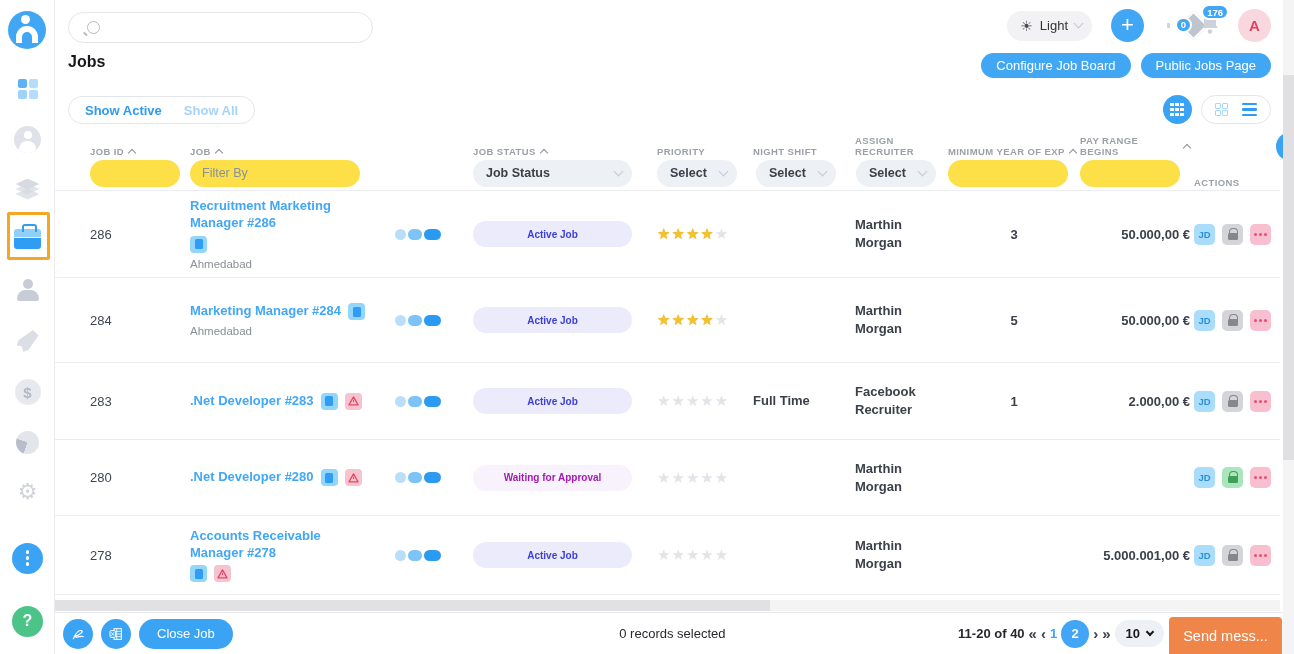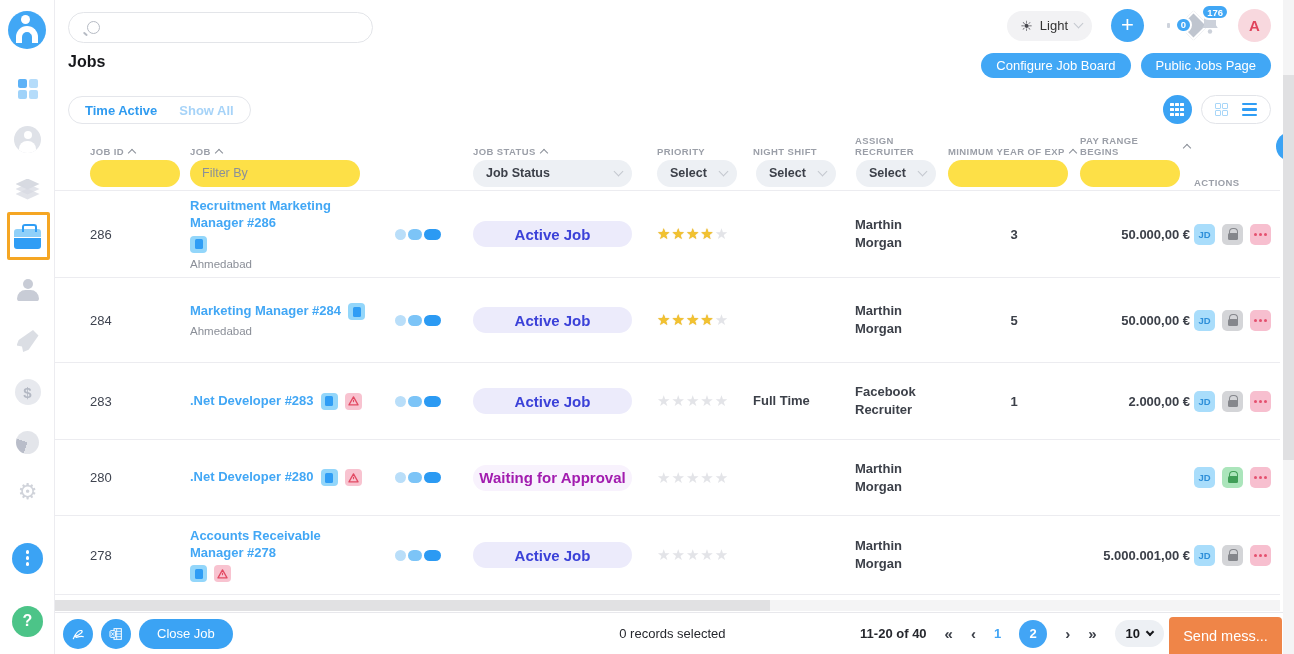--- a/index.html
+++ b/index.html
@@ -102,21 +102,21 @@
   .mini-icons { display:flex; gap:7px; margin-top:4px; }
   .doc-ico { width:17px; height:17px; border-radius:4px; background:#93d6fa; display:flex; align-items:center; justify-content:center; cursor:pointer; }
   .doc-ico i { width:8px; height:10px; background:#2f9df5; border-radius:1.5px; display:block; }
   .warn-ico { width:17px; height:17px; border-radius:4px; background:#f8c3d0; display:flex; align-items:center; justify-content:center; cursor:pointer; }
   .location { font-size:11.5px; color:#8b8f98; margin-top:5px; }
   .pipe-dots { display:flex; align-items:center; gap:2px; }
   .pipe-dots i { height:11px; border-radius:5.5px; }
   .pipe-dots i:nth-child(1){ width:11px; background:#b9def9; }
   .pipe-dots i:nth-child(2){ width:14px; background:#7cc4f7; }
   .pipe-dots i:nth-child(3){ width:17px; background:#2b9af3; }
-  .status-badge { width:159px; height:26px; border-radius:13px; display:flex; align-items:center; justify-content:center; font-size:15px; font-weight:bold; }
+  .status-badge { width:159px; height:26px; border-radius:13px; display:flex; align-items:center; justify-content:center; font-size:10px; font-weight:bold; }
   .status-active { background:#ecebfb; color:#3b41d8; }
   .status-waiting { background:#f8f2fd; color:#a21caf; }
   .stars { letter-spacing:1px; white-space:nowrap; }
   .star { font-size:15px; }
   .star.filled { color:#f2c230; text-shadow:0 0 1px #d89c12; }
   .star.empty { color:#e3e4e8; }
   .cell-txt { font-size:13px; font-weight:bold; color:#3c4049; line-height:1.35; }
   .cell-exp { font-size:13px; font-weight:bold; color:#3c4049; text-align:center; }
   .cell-pay { font-size:13px; font-weight:bold; color:#3c4049; text-align:right; }
   .row-actions { display:flex; gap:7px; padding-left:4px; }
@@ -138,21 +138,21 @@
   .hscroll .thumb { position:absolute; left:0; top:0; height:11px; width:715px; background:#e1e1e3; cursor:grab; }
   .vscroll { position:absolute; right:0; top:0; width:11px; height:654px; background:#f4f4f5; z-index:10; }
   .vscroll .thumb { position:absolute; top:75px; left:0; width:11px; height:385px; background:#e0e0e2; cursor:grab; }
 
   
   .footer { position:absolute; left:0; right:0; bottom:0; height:42px; border-top:1px solid #e8e8ec; background:#fff; display:flex; align-items:center; }
   .footer-left { display:flex; align-items:center; gap:8px; margin-left:8px; }
   .export-circle { width:30px; height:30px; border-radius:50%; background:#3ba3f4; display:flex; align-items:center; justify-content:center; cursor:pointer; }
   .close-job { height:30px; border-radius:15px; background:#3ba3f4; color:#fff; border:none; font-size:13px; padding:0 18px; cursor:pointer; }
   .records { position:absolute; left:50%; transform:translateX(-52%); font-size:13px; color:#26282e; }
-  .pager { position:absolute; right:130px; display:flex; align-items:center; gap:18px; }
+  .pager { position:absolute; right:130px; display:flex; align-items:center; gap:4px; }
   .range { font-size:13px; font-weight:bold; color:#26282e; }
   .pg-nav { font-size:15px; font-weight:bold; color:#3c4049; cursor:pointer; line-height:1; }
   .pg-num { font-size:13px; font-weight:bold; color:#42a5f5; cursor:pointer; }
   .pg-current { width:28px; height:28px; border-radius:50%; background:#42a5f5; color:#fff; font-size:13px; font-weight:bold; display:flex; align-items:center; justify-content:center; cursor:pointer; }
   .size-select { height:27px; background:#edf0f4; border-radius:14px; display:flex; align-items:center; gap:7px; padding:0 11px; font-size:13px; font-weight:bold; color:#17181c; cursor:pointer; }
   .size-select .caret { width:6px; height:6px; border-right:2px solid #17181c; border-bottom:2px solid #17181c; transform:rotate(45deg); margin-top:-3px; }
   .send-btn { position:absolute; right:12px; bottom:0; width:113px; height:37px; background:#ef8548; color:#fff; border:none; border-radius:4px 4px 0 0; font-size:14.5px; cursor:pointer; }
 </style>
 </head>
 <body>
@@ -239,21 +239,21 @@
     <div class="avatar">A</div>
   </div>
 
   <div class="page-title">Jobs</div>
   <div class="header-btns">
     <button class="blue-btn">Configure Job Board</button>
     <button class="blue-btn">Public Jobs Page</button>
   </div>
 
   <div class="tabs-pill">
-    <span class="tab-active">Time Active</span>
+    <span class="tab-active">Show Active</span>
     <span class="tab-inactive">Show All</span>
   </div>
   <div class="view-controls">
     <div class="grid-circle">
         <span class="grid9">
           <i></i>
           <i></i>
           <i></i>
           <i></i>
           <i></i>

